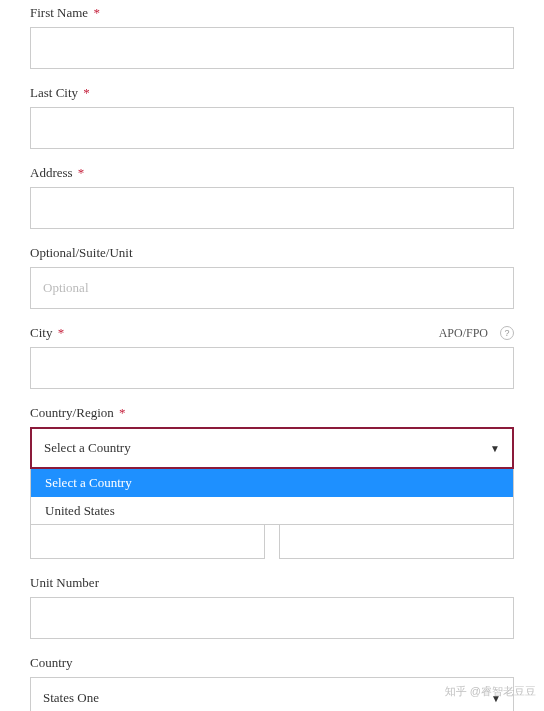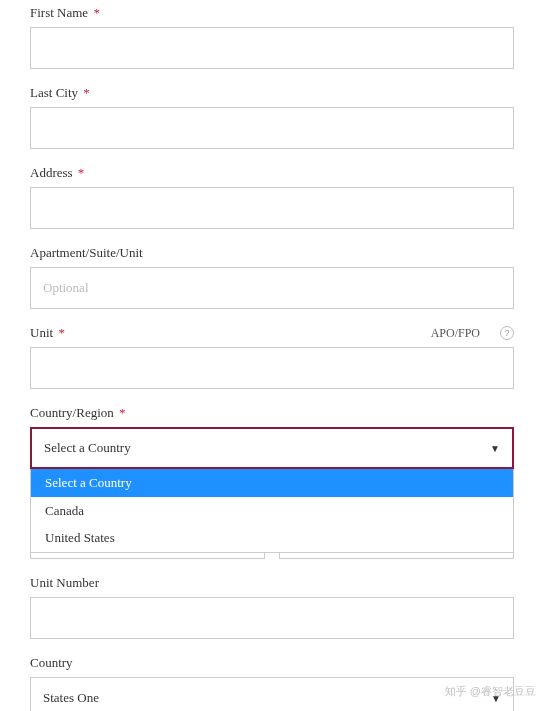--- a/index.html
+++ b/index.html
@@ -32,21 +32,21 @@
     }
     .required {
       color: #c41e3a;
       margin-left: 2px;
     }
     .apo-fpo {
       font-size: 12px;
       color: #555;
       display: flex;
       align-items: center;
-      gap: 20px;
+      gap: 12px;
     }
     .help-icon {
       display: inline-flex;
       align-items: center;
       justify-content: center;
       width: 14px;
       height: 14px;
       border: 1px solid #bbb;
       border-radius: 50%;
       font-size: 9px;
@@ -170,30 +170,30 @@
       <span>Address</span>
       <span class="required">*</span>
     </label>
   </div>
   <input type="text" class="text-input" style="">
 </div>
 
 <div class="form-group">
   <div class="label-row">
     <label class="field-label">
-      <span>Apartment/Suite/Unit</span>
+      <span>Optional/Suite/Unit</span>
     </label>
   </div>
   <input type="text" class="text-input" placeholder="Optional" style="">
 </div>
 
 <div class="form-group">
   <div class="label-row">
     <label class="field-label">
-      <span>Unit</span>
+      <span>City</span>
       <span class="required">*</span>
     </label>
     <span class="apo-fpo">
       <span>APO/FPO</span>
       <span class="help-icon">?</span>
     </span>
   </div>
   <input type="text" class="text-input" style="">
 </div>
 
@@ -204,21 +204,20 @@
       <span class="required">*</span>
     </label>
   </div>
   <div class="select-wrap">
     <div class="select-box active">
       <span>Select a Country</span>
       <span class="select-arrow">▼</span>
     </div>
     <div class="dropdown-list">
       <div class="dropdown-option selected">Select a Country</div>
-      <div class="dropdown-option">Canada</div>
       <div class="dropdown-option">United States</div>
     </div>
   </div>
 </div>
 
 <div class="form-group hidden-row" style="margin-top:48px;">
   <input type="text" class="text-input half-left" style="">
   <input type="text" class="text-input half-right" style="">
 </div>
 

